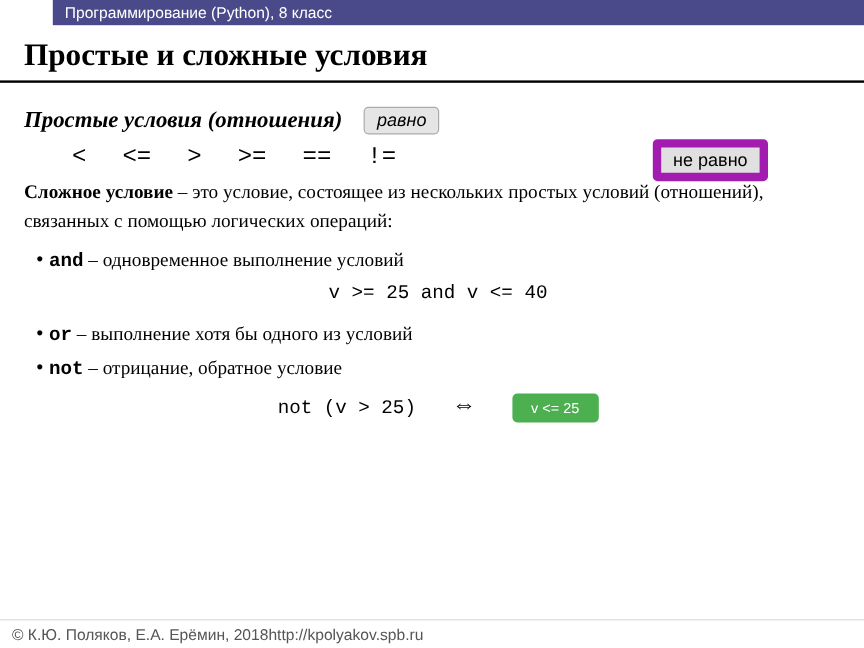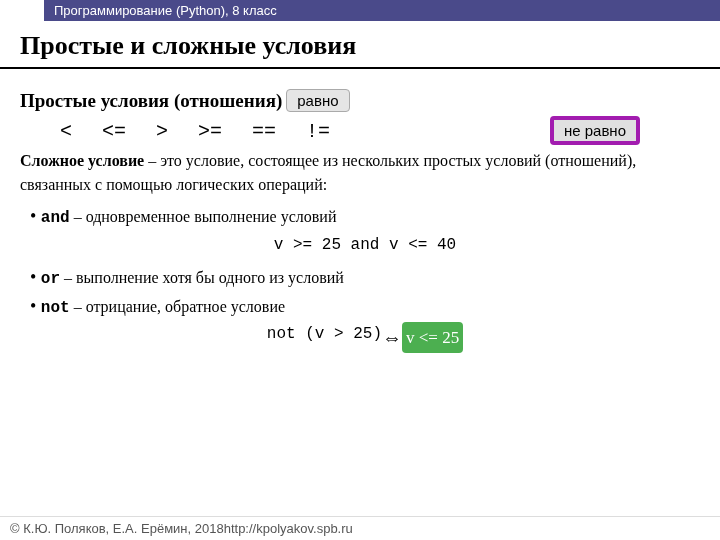--- a/index.html
+++ b/index.html
@@ -35,41 +35,42 @@
     .content {
       padding: 0 20px;
     }
 
     .section-header {
       font-size: 19px;
       font-weight: bold;
       margin-bottom: 8px;
       display: flex;
       align-items: center;
-      gap: 4px;
+      gap: 18px;
+      font-style: italic;
     }
 
     .badge {
       display: inline-block;
       padding: 2px 10px;
       border-radius: 4px;
       font-size: 15px;
       font-weight: normal;
       font-family: Arial, sans-serif;
     }
 
     .badge-равно {
       background: #e5e5e5;
       border: 1px solid #aaa;
       color: #000;
     }
 
     .badge-не-равно {
       background: #e0e0e0;
-      border: 4px solid #a21caf;
+      border: 7px solid #a21caf;
       color: #000;
     }
 
     .complex-def {
       font-size: 16px;
       margin: 6px 0 6px 0;
       line-height: 1.5;
     }
 
     .complex-def strong {
@@ -109,24 +110,24 @@
       font-weight: bold;
     }
 
     .arrow-symbol {
       font-size: 20px;
     }
 
     .badge-v-le {
       background: #4caf50;
       color: #fff;
-      padding: 3px 4px;
+      padding: 3px 16px;
       border-radius: 4px;
-      font-family: Liberation Serif, serif;
-      font-size: 17px;
+      font-family: Liberation Sans, sans-serif;
+      font-size: 12px;
       display: inline-block;
     }
 
     .bottom-bar {
       position: absolute;
       bottom: 0;
       left: 0;
       right: 0;
       display: flex;
       justify-content: flex-start;
@@ -148,22 +149,23 @@
     }
 
     .ne-badge-pos {
       position: absolute;
       right: 60px;
       top: -4px;
     }
 
     .last-line-container {
       display: flex;
-      align-items: flex-start;
+      align-items: flex-end;
       justify-content: center;
+      gap: 30px;
       margin: 2px 0 6px 0;
     }
   </style>
 </head>
 <body>
 
 <div class="top-bar">
   <span>Программирование (Python), 8 класс</span>
 </div>
 

